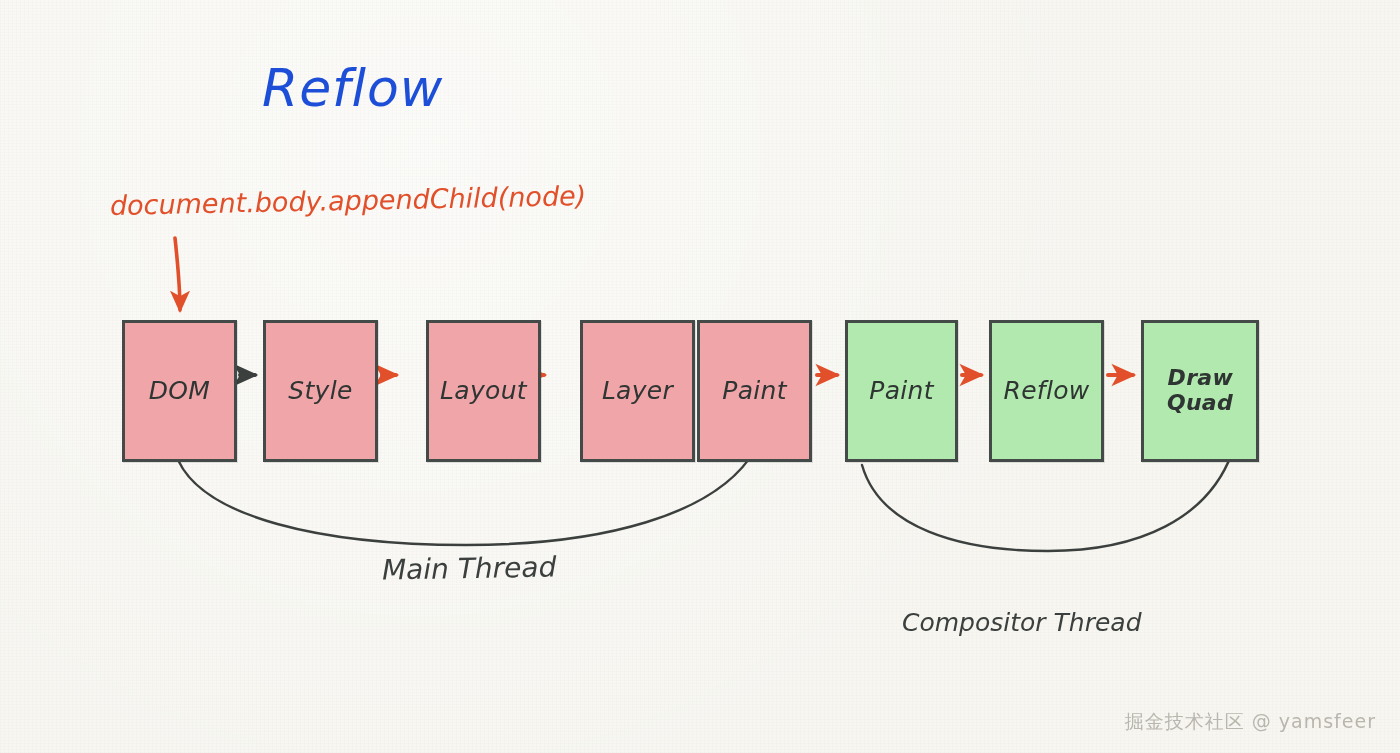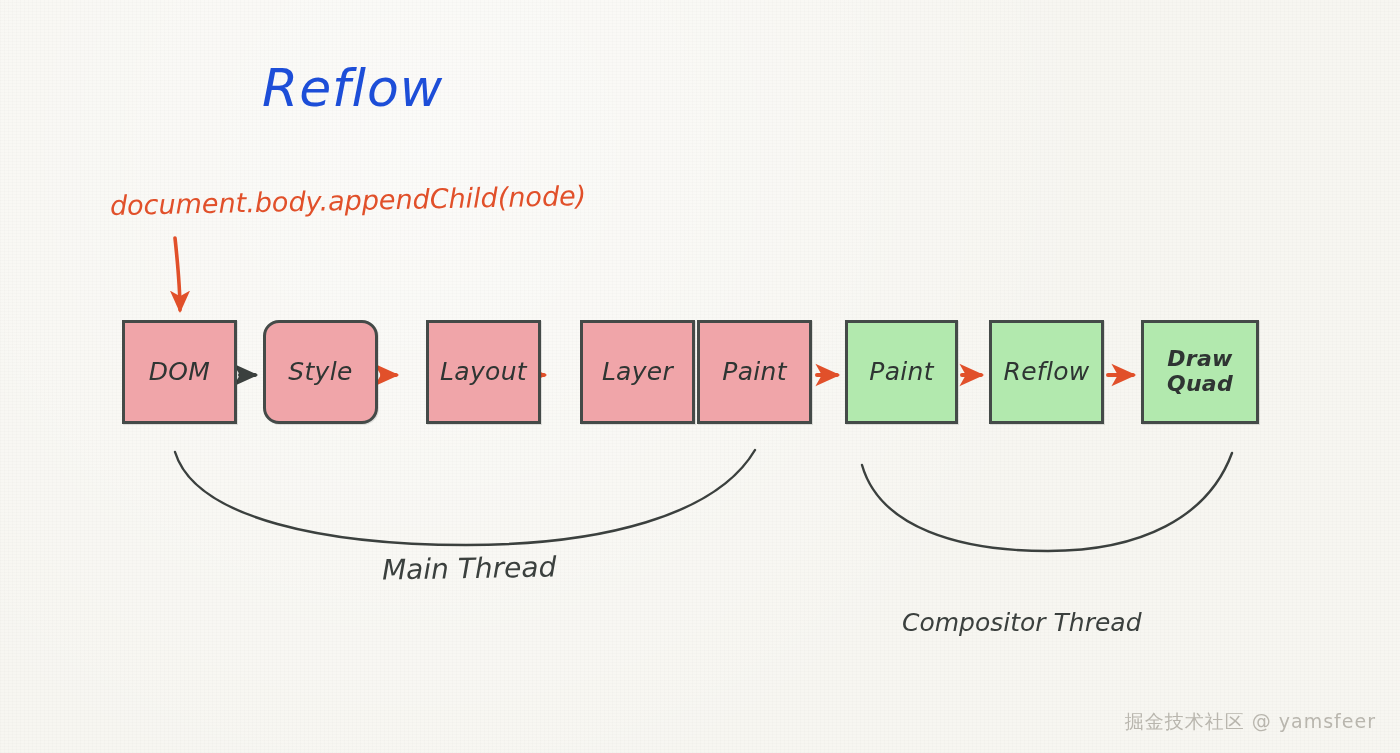--- a/index.html
+++ b/index.html
@@ -66,27 +66,27 @@
   #pipeline {
     position: absolute;
     left: 0;
     top: 0;
     width: 1400px;
     height: 753px;
   }
   .stage-box {
     position: absolute;
     top: 320px;
-    height: 104px;
+    height: 142px;
     border: 3px solid #444a48;
     box-sizing: border-box;
     display: flex;
     align-items: center;
     justify-content: center;
-    text-align: center;
+    text-align: right;
     box-shadow: 1px 1px 0 rgba(0,0,0,0.10);
   }
   .stage-box.main { background: #f0a5a9; }
   .stage-box.compositor { background: #b2e9ae; }
 
   .stage-label {
     font-size: 25px;
     color: #2f3533;
     font-style: italic;
     line-height: 1.12;
@@ -199,21 +199,21 @@
       <path d="M862,465 C880,528 960,551 1048,551 C1140,551 1208,518 1232,453" stroke="#3b403e" stroke-width="2.4" fill="none" stroke-linecap="round"></path>
     </g>
   </svg>
 
   <div id="pipeline">
 
     <div class="stage-box main" style="left:122px; width:115px;">
       <span class="stage-label hand">DOM</span>
     </div>
 
-    <div class="stage-box main" style="left:263px; width:115px;border-radius:16px;">
+    <div class="stage-box main" style="left:263px; width:115px;">
       <span class="stage-label hand">Style</span>
     </div>
 
     <div class="stage-box main" style="left:426px; width:115px;">
       <span class="stage-label hand">Layout</span>
     </div>
 
     <div class="stage-box main" style="left:580px; width:115px;">
       <span class="stage-label hand">Layer</span>
     </div>

